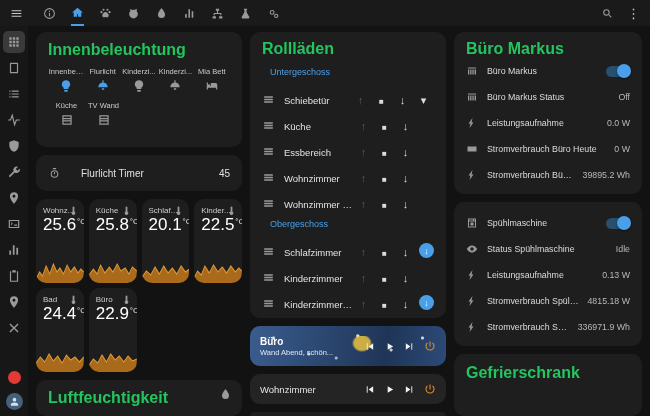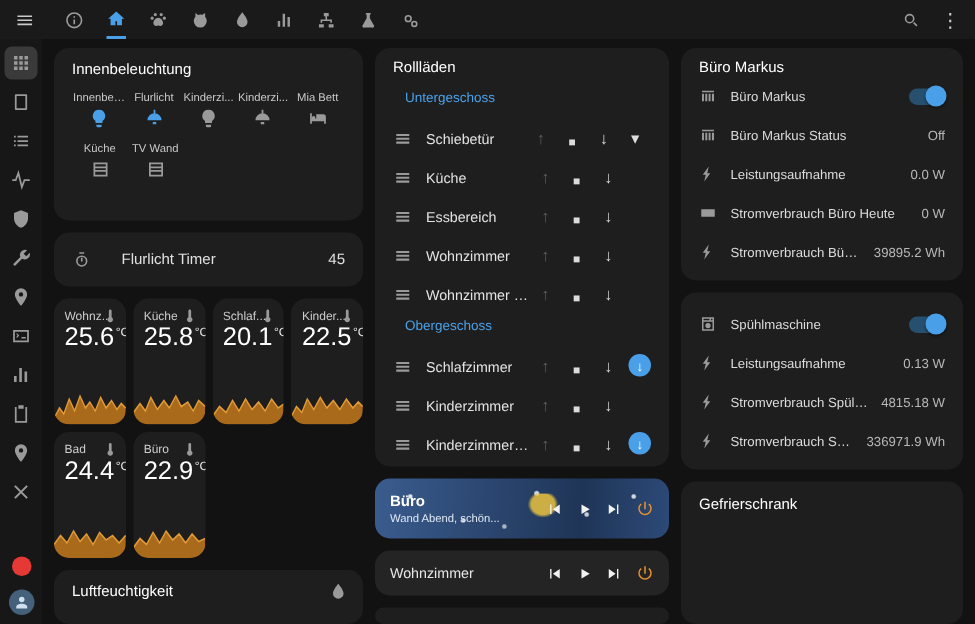--- a/index.html
+++ b/index.html
@@ -38,21 +38,21 @@
   .sb-avatar .ic{width:11px;height:11px}
 
   
   .main{position:absolute;left:28px;top:26px;right:0;bottom:0;display:flex;gap:8px;
         padding:6px 8px 0;overflow:hidden}
   .col{display:flex;flex-direction:column;gap:8px;overflow:hidden}
   .col1{width:206px;min-width:206px}
   .col2{width:196px;min-width:196px}
   .col3{flex:1}
   .card{background:#1e1e1e;border-radius:10px}
-  .ctitle{font-size:10px;color:#ffffff;font-weight:400}
+  .ctitle{font-size:16px;color:#22c55e;font-weight:700}
 
   
   .lights{padding:9px 12px 10px;height:118px;overflow:hidden}
   .glance{display:flex;margin-top:8px}
   .g-ent{width:37px;display:flex;flex-direction:column;align-items:center;gap:3px}
   .g-name{font-size:7.5px;color:#c9c9c9;max-width:35px;white-space:nowrap;overflow:hidden;text-overflow:ellipsis}
   .g-ico{color:#9a9a9a}
   .g-ico .ic{width:14px;height:14px}
   .g-ico.on{color:var(--accent)}
 
@@ -836,20 +836,29 @@
             <svg class="ic">
               <use href="#i-dishwasher"></use>
             </svg>
           </span>
         <span class="p-label">Spühlmaschine</span>
         <span class="toggle"></span>
       </div>
       <div class="prow">
         <span class="ic-wrap p-ico">
             <svg class="ic">
+              <use href="#i-eye"></use>
+            </svg>
+          </span>
+        <span class="p-label">Status Spühlmaschine</span>
+        <span class="p-value">Idle</span>
+      </div>
+      <div class="prow">
+        <span class="ic-wrap p-ico">
+            <svg class="ic">
               <use href="#i-flash"></use>
             </svg>
           </span>
         <span class="p-label">Leistungsaufnahme</span>
         <span class="p-value">0.13 W</span>
       </div>
       <div class="prow">
         <span class="ic-wrap p-ico">
             <svg class="ic">
               <use href="#i-flash"></use>

